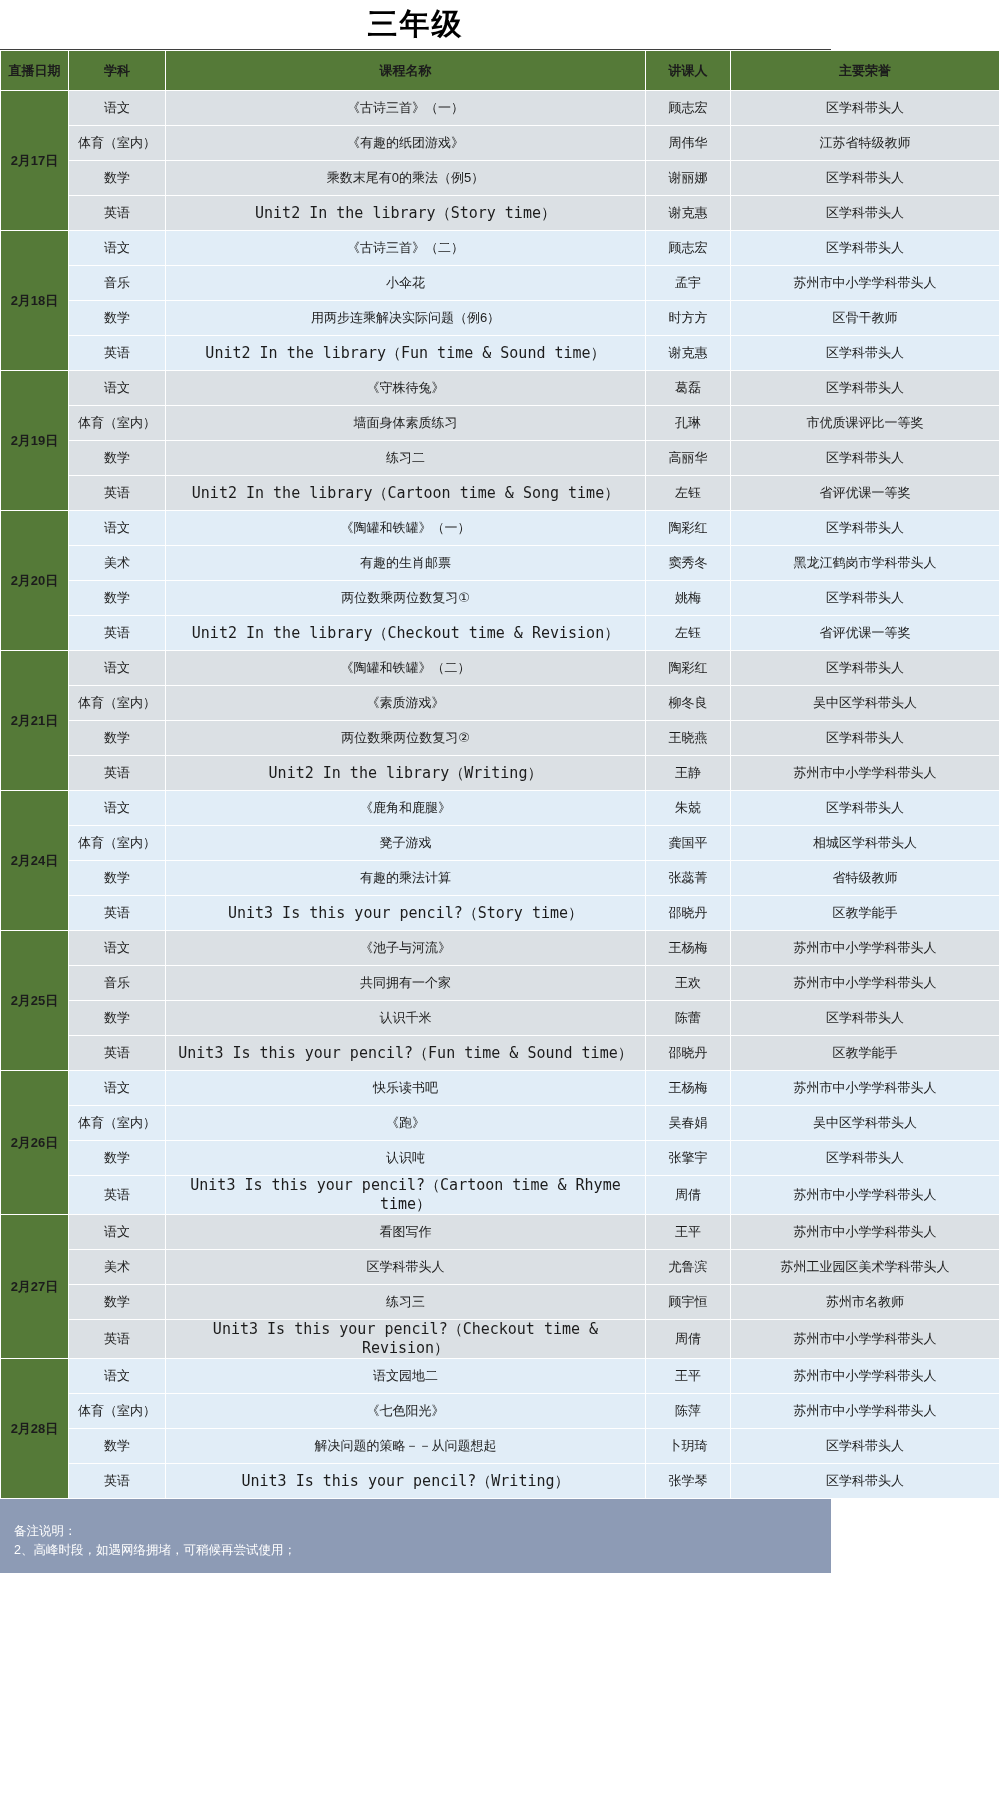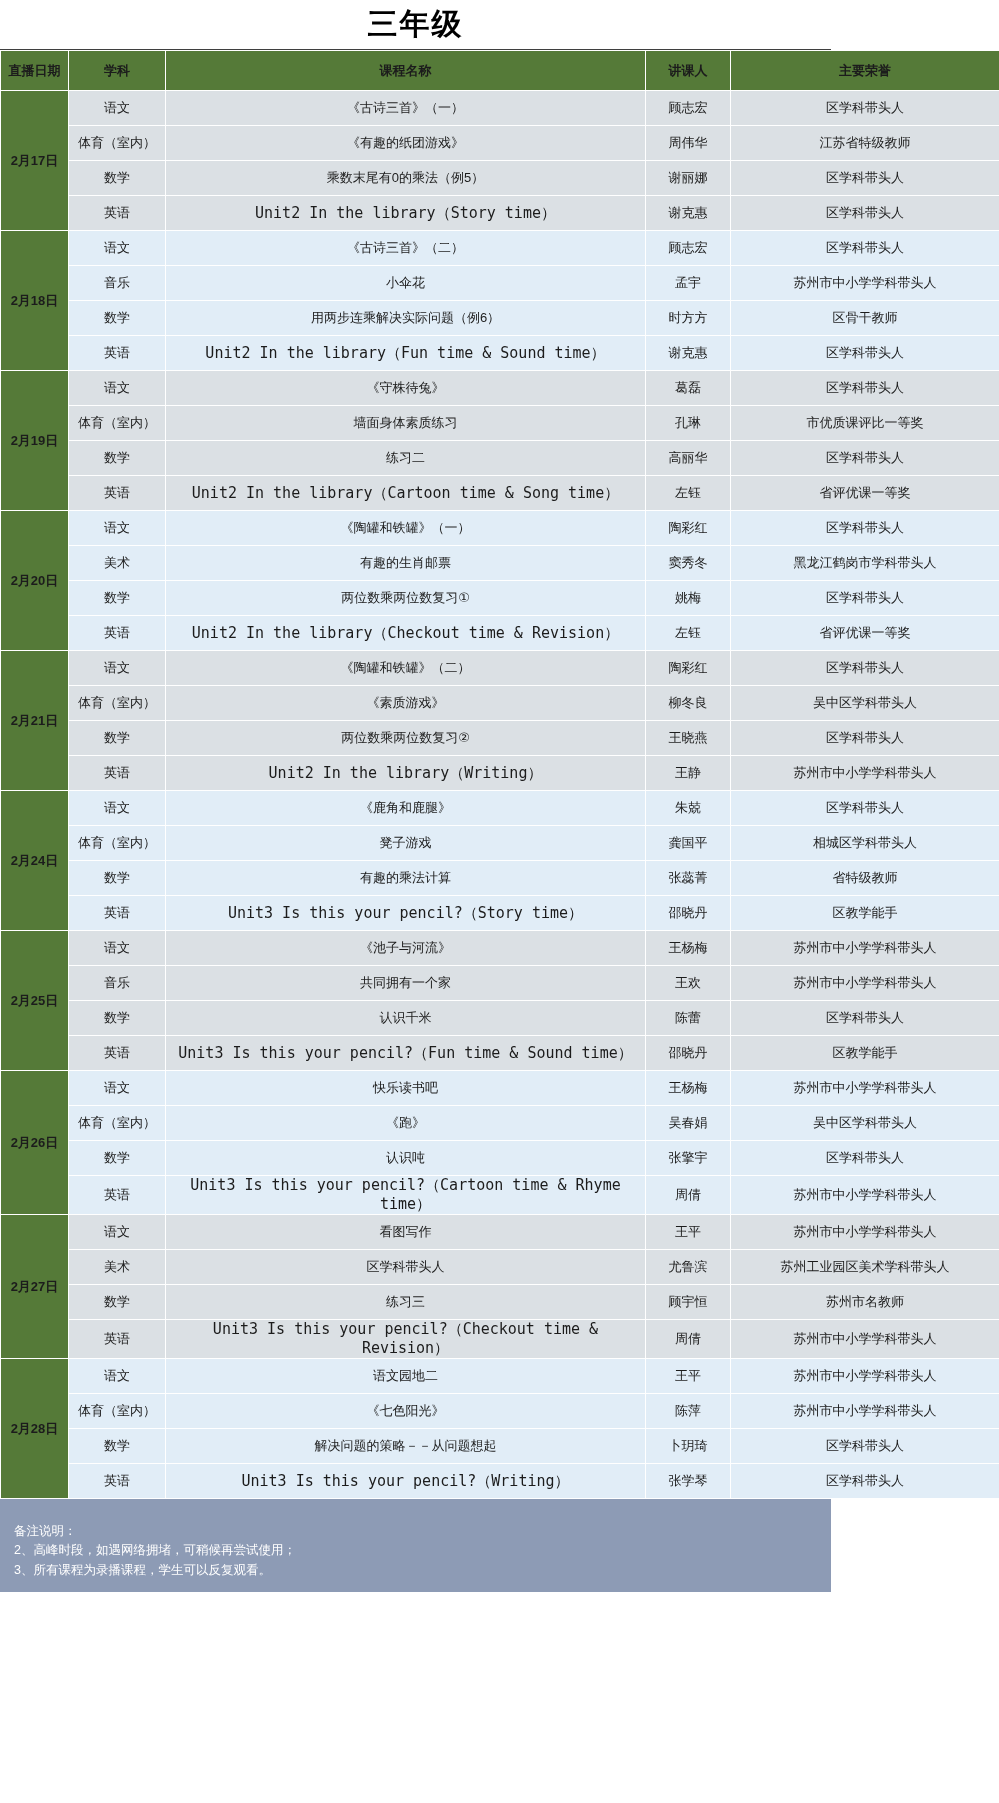--- a/index.html
+++ b/index.html
@@ -358,16 +358,15 @@
           <td class="data course en">Unit3 Is this your pencil?（Writing）</td>
           <td class="data teacher">张学琴</td>
           <td class="data honor">区学科带头人</td>
         </tr>
       </tbody>
   </table>
 
   <div class="note">
     <div class="note-line">备注说明：</div>
     <div class="note-line">2、高峰时段，如遇网络拥堵，可稍候再尝试使用；</div>
-    <div class="note-line">3、所有课程为录播课程，学生可以反复观看。</div>
   </div>
 
 </div>
 
 </body></html>

